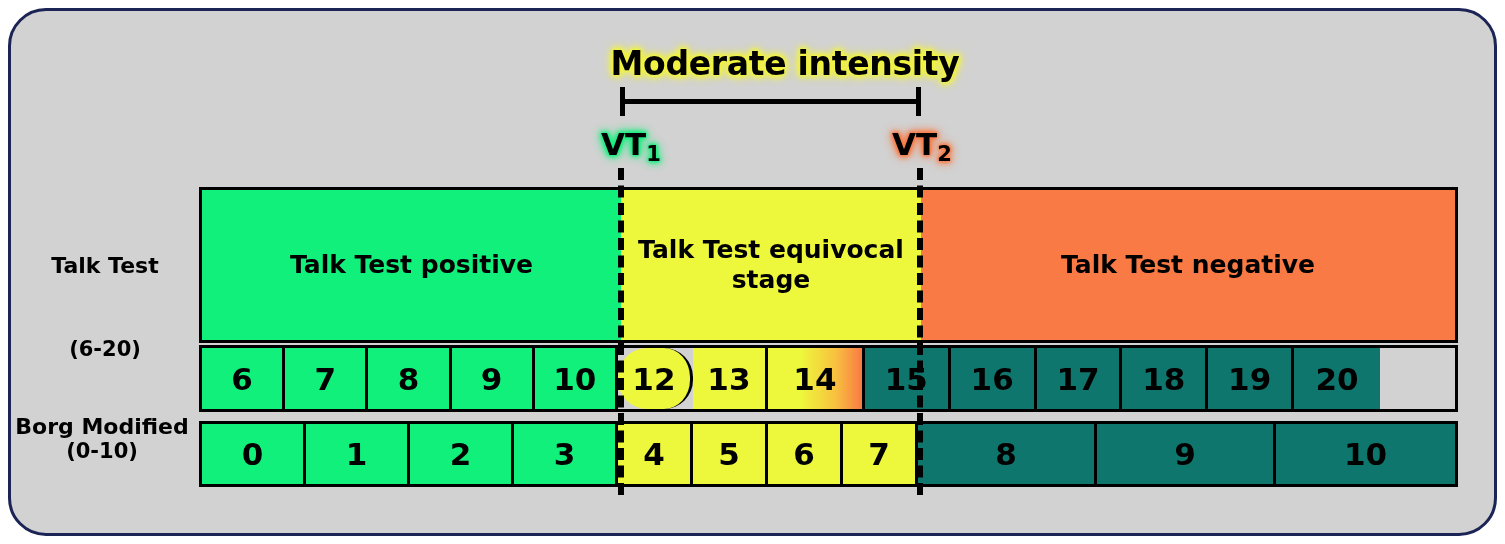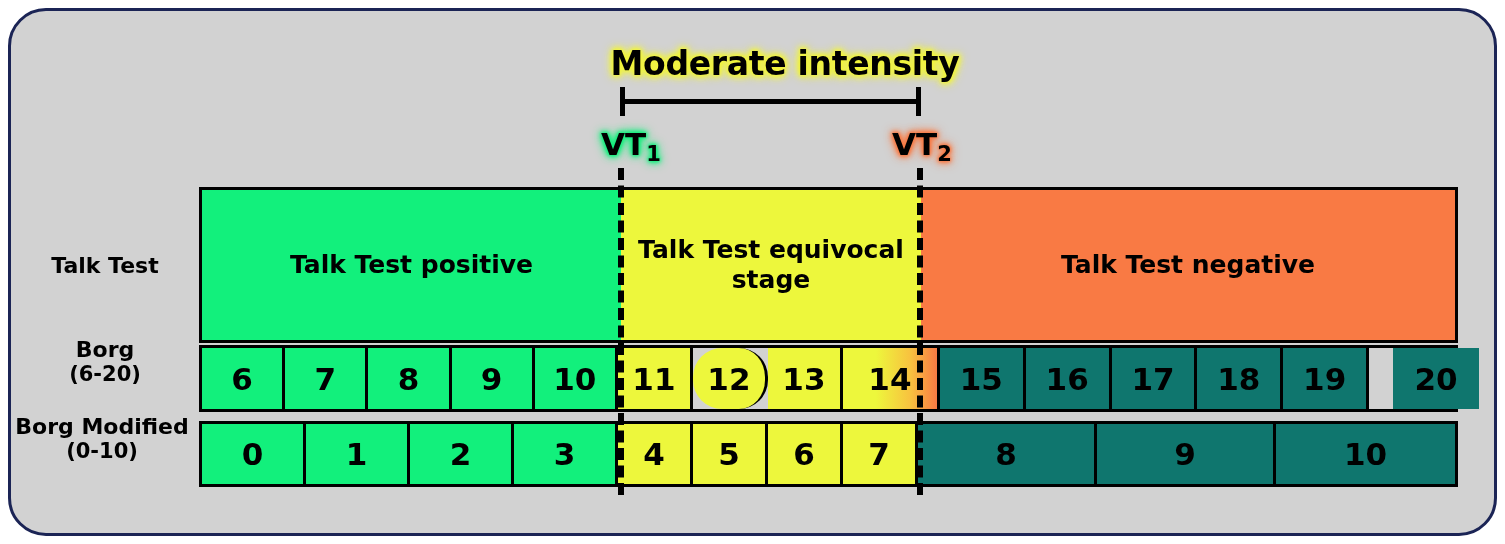--- a/index.html
+++ b/index.html
@@ -202,50 +202,48 @@
   <div class="vt-label" id="vt1-label"><span>VT</span><span class="sub">1</span></div>
   <div class="vt-label" id="vt2-label"><span>VT</span><span class="sub">2</span></div>
 
   <div class="vt-dash" id="vt1-dash"></div>
   <div class="vt-dash" id="vt2-dash"></div>
 
   <div class="row-label" id="label-talktest">
     <span class="main">Talk Test</span>
   </div>
   <div class="row-label" id="label-borg">
-    <span class="main">Borg</span>
     <span class="sub">(6-20)</span>
   </div>
   <div class="row-label" id="label-borgmod">
     <span class="main">Borg Modified</span>
     <span class="sub">(0-10)</span>
   </div>
 
   <div id="talktest-row">
     <div class="tt-seg" id="tt-positive">Talk Test positive</div>
     <div class="tt-seg" id="tt-equivocal">Talk Test equivocal stage</div>
     <div class="tt-seg" id="tt-negative">Talk Test negative</div>
   </div>
 
   <div id="borg-row">
       <div class="cell green" style="flex: 0 0 83.2px;">6</div>
       <div class="cell green" style="flex: 0 0 83.2px;">7</div>
       <div class="cell green" style="flex: 0 0 83.2px;">8</div>
       <div class="cell green" style="flex: 0 0 83.2px;">9</div>
       <div class="cell green" style="flex: 0 0 83.2px;">10</div>
-      <div class="cell yellow" style="flex: 0 0 75px;">11</div>
       <div class="cell yellow" style="flex: 0 0 75px; border-radius: 29px;">12</div>
       <div class="cell yellow" style="flex: 0 0 75px;">13</div>
       <div class="cell split" style="flex: 0 0 97px;">14</div>
       <div class="cell orange" style="flex: 0 0 85.8333px;">15</div>
       <div class="cell orange" style="flex: 0 0 85.8333px;">16</div>
       <div class="cell orange" style="flex: 0 0 85.8333px;">17</div>
       <div class="cell orange" style="flex: 0 0 85.8333px;">18</div>
       <div class="cell orange" style="flex: 0 0 85.8333px;">19</div>
-      <div class="cell orange" style="flex: 0 0 85.8333px; border-right: none; margin-left: 24px;">20</div>
+      <div class="cell orange" style="flex: 0 0 85.8333px; border-right: none;">20</div>
     </div>
 
   <div id="borgmod-row">
       <div class="cell green" style="flex: 0 0 104px;">0</div>
       <div class="cell green" style="flex: 0 0 104px;">1</div>
       <div class="cell green" style="flex: 0 0 104px;">2</div>
       <div class="cell green" style="flex: 0 0 104px;">3</div>
       <div class="cell yellow" style="flex: 0 0 75px;">4</div>
       <div class="cell yellow" style="flex: 0 0 75px;">5</div>
       <div class="cell yellow" style="flex: 0 0 75px;">6</div>

